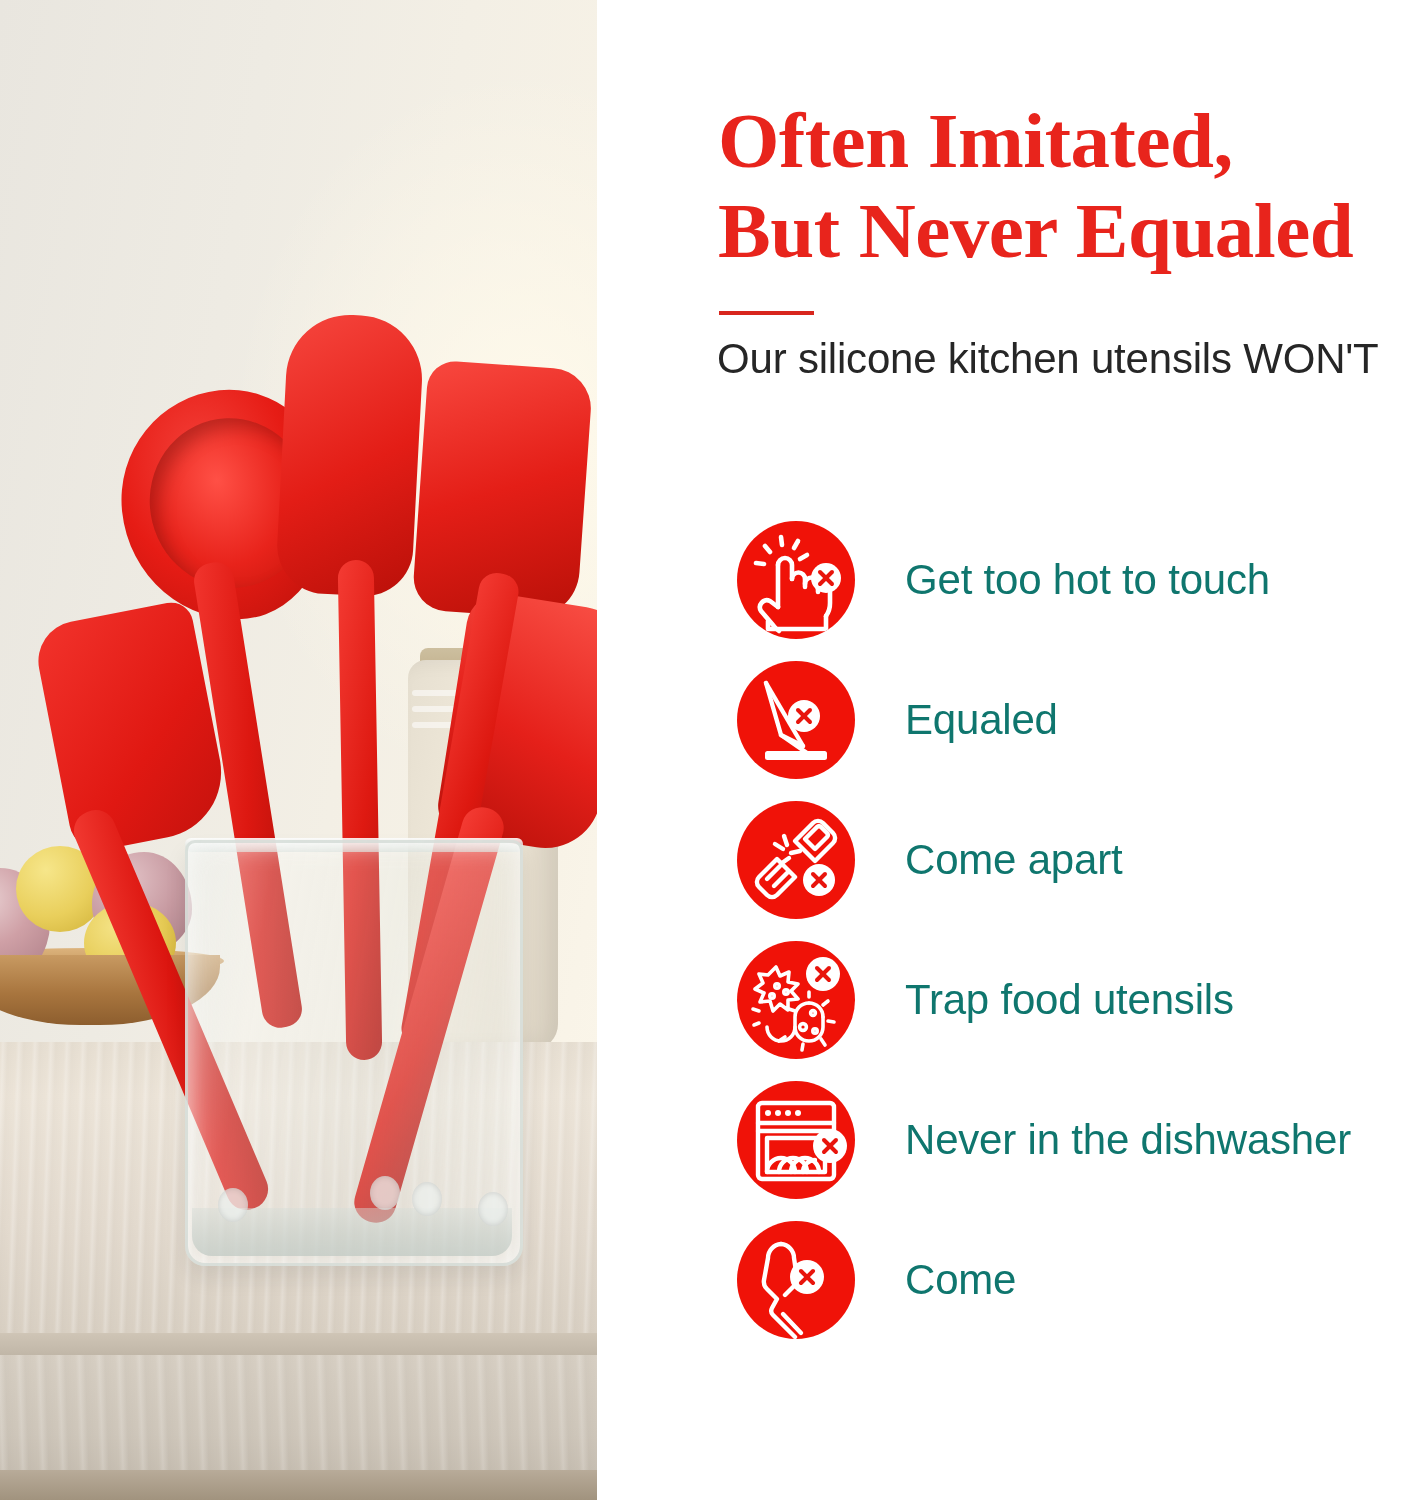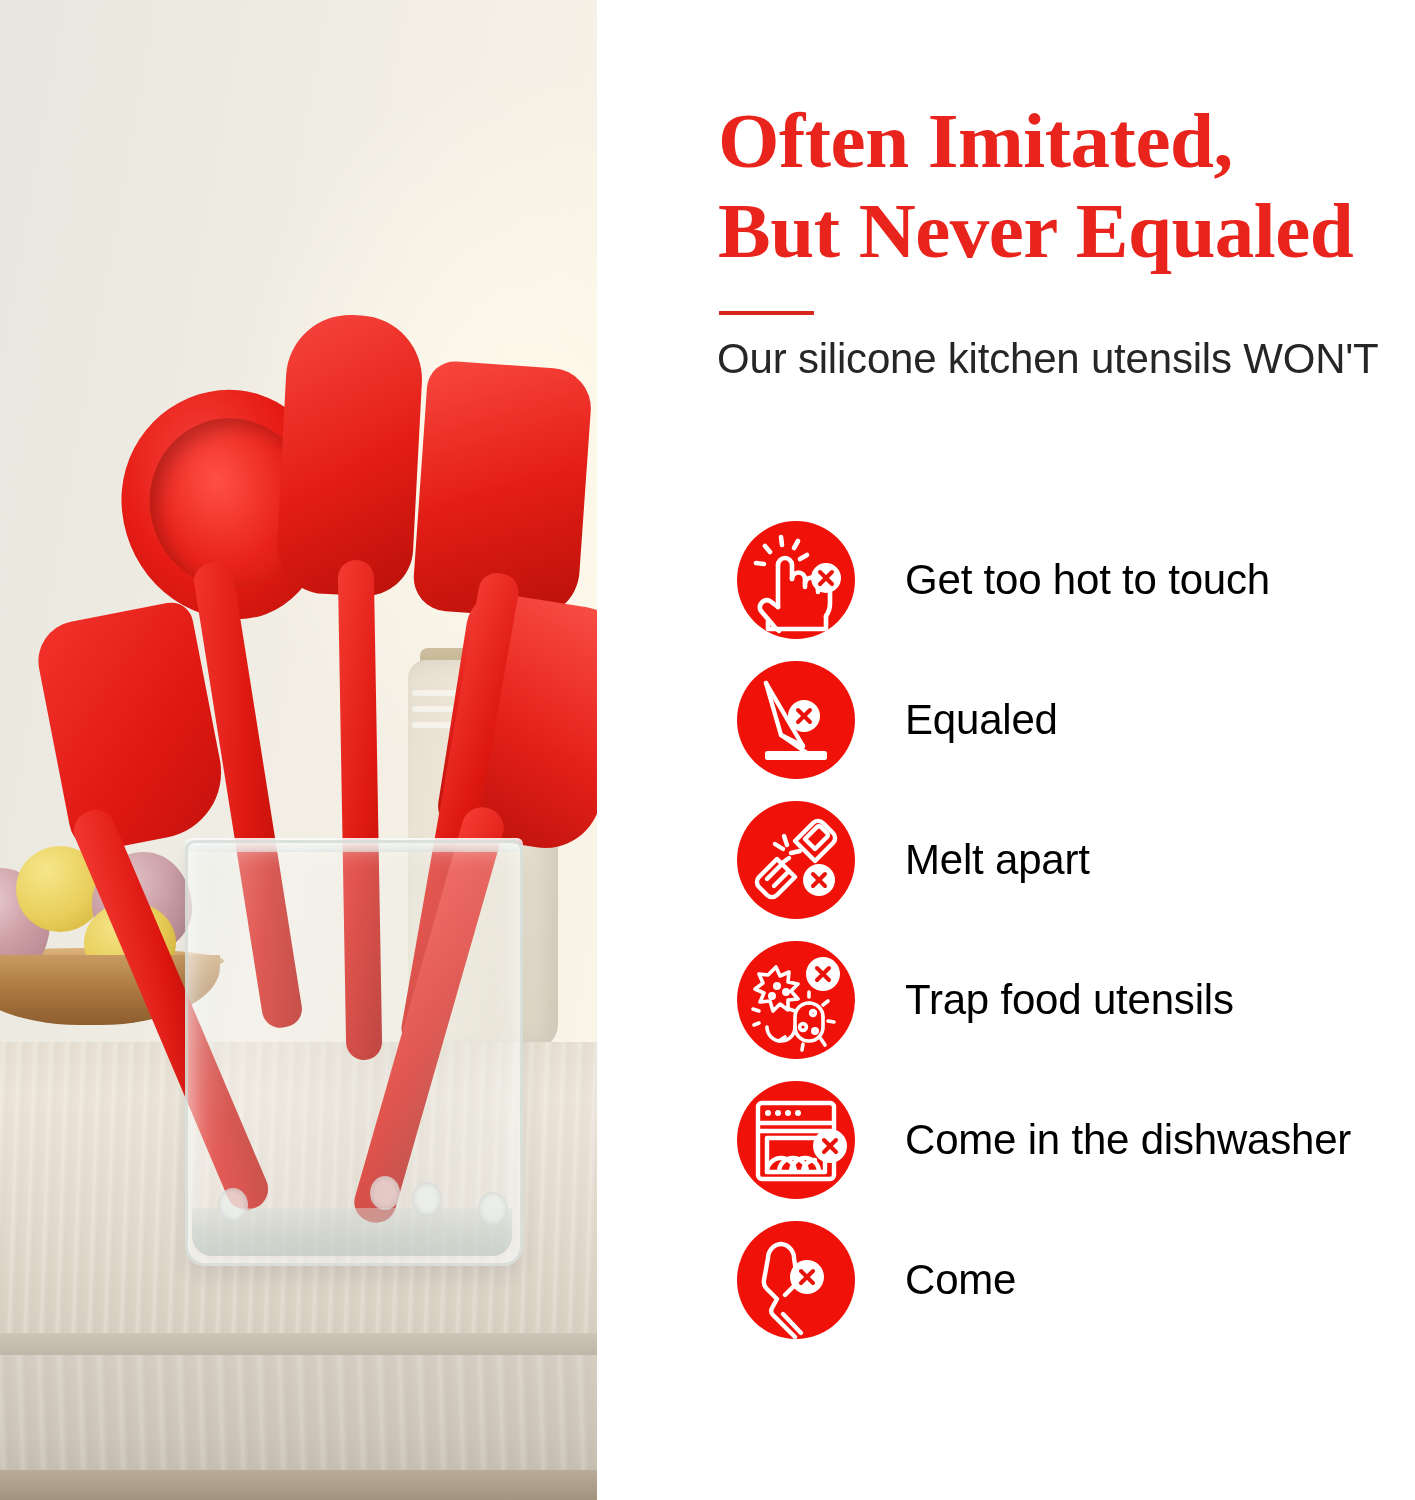--- a/index.html
+++ b/index.html
@@ -258,21 +258,21 @@
     flex: 0 0 118px;
     overflow: hidden;
   }
   .icon-circle svg { display: block; width: 118px; height: 118px; }
   .row-label {
     margin-left: 50px;
     font-family: "Liberation Sans", sans-serif;
     font-weight: 300;
     font-size: 42px;
     line-height: 1;
-    color: #000000;
+    color: #0f766e;
     letter-spacing: -0.2px;
     white-space: nowrap;
   }
 </style>
 </head>
 <body>
 
 <div class="page">
 
   <div class="photo-panel">
@@ -393,21 +393,21 @@
               <path d="M54 52 L63 50"></path>
               <path d="M52 57 L45 62"></path>
             </g>
             <circle cx="82" cy="79" r="16" fill="#ffffff"></circle>
             <g stroke="#E8140C" stroke-width="4" stroke-linecap="round">
               <path d="M76 73 L88 85"></path>
               <path d="M88 73 L76 85"></path>
             </g>
           </svg>
         </div>
-        <div class="row-label">Melt apart</div>
+        <div class="row-label">Come apart</div>
       </div>
 
       <div class="row">
         <div class="icon-circle">
           <svg viewBox="0 0 118 118" xmlns="http://www.w3.org/2000/svg">
             <g fill="none" stroke="#ffffff" stroke-width="3.6" stroke-linecap="round" stroke-linejoin="round">
 
               <path d="M39 26 l4 9 9 -4 -1 10 10 2 -7 7 7 8 -10 1 0 10 -8 -6 -7 7 -3 -10 -10 1 4 -9 -9 -4 8 -6 -4 -9 9 1 Z"></path>
               <circle cx="40" cy="45" r="2.2"></circle>
               <circle cx="49" cy="51" r="2.2"></circle>
@@ -458,21 +458,21 @@
               <circle cx="51" cy="32" r="3"></circle>
               <circle cx="61" cy="32" r="3"></circle>
             </g>
             <circle cx="93" cy="65" r="17" fill="#ffffff"></circle>
             <g stroke="#E8140C" stroke-width="4" stroke-linecap="round">
               <path d="M87 59 L99 71"></path>
               <path d="M99 59 L87 71"></path>
             </g>
           </svg>
         </div>
-        <div class="row-label">Come in the dishwasher</div>
+        <div class="row-label">Never in the dishwasher</div>
       </div>
 
       <div class="row">
         <div class="icon-circle">
           <svg viewBox="0 0 118 118" xmlns="http://www.w3.org/2000/svg">
             <g fill="none" stroke="#ffffff" stroke-width="4.4" stroke-linecap="round" stroke-linejoin="round">
               <path d="M44 23 a14 14 0 0 0 -13 14 l-4 22 a10 10 0 0 0 3 9 l10 10 l-5 9 a6 6 0 0 0 1 7 l22 22"></path>
               <path d="M44 23 a14 14 0 0 1 13 14 l3 20 a9 9 0 0 1 -3 8 l-9 9"></path>
               <path d="M46 93 L64 112"></path>
             </g>

